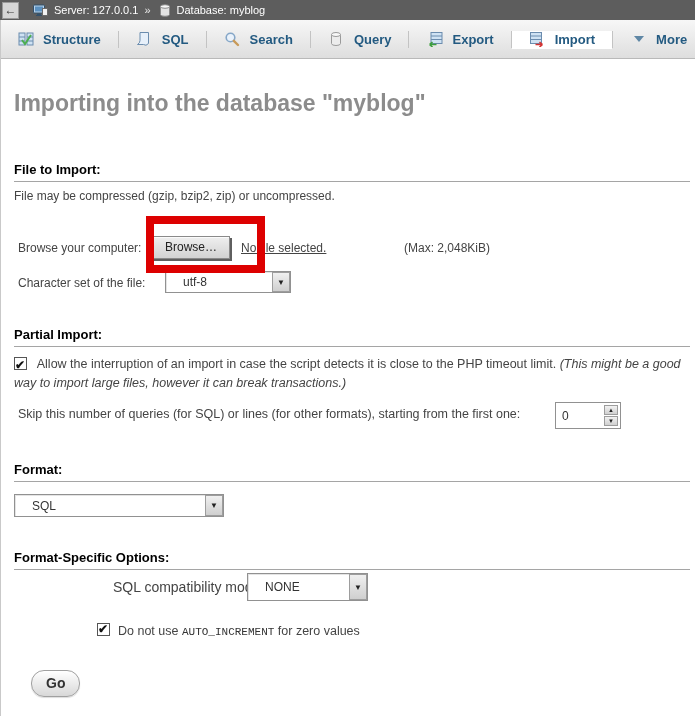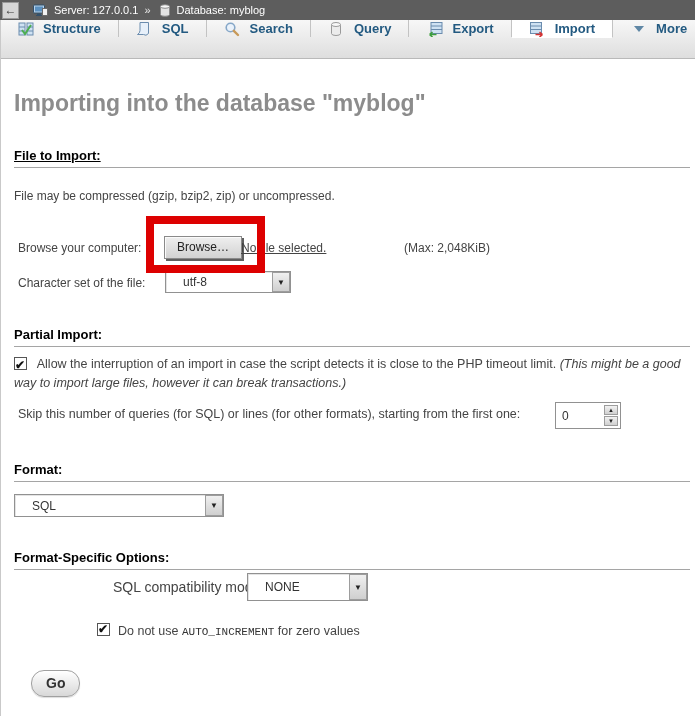--- a/index.html
+++ b/index.html
@@ -12,21 +12,21 @@
             color: #fff; font-size: 11px; padding-left: 2px; }
   .back-btn { width: 17px; height: 17px; background: #d6d6d6; border: 1px solid #9a9a9a;
               color: #333; font-size: 12px; line-height: 14px; text-align: center; cursor: pointer; }
   .crumb-icon { display: inline-flex; margin-left: 8px; }
   .crumb-icon.db { margin-left: 2px; }
   .crumb-sep { color: #e8e8e8; }
 
   
   .tabbar { position: absolute; left: 0; top: 20px; width: 695px; height: 39px;
             background: linear-gradient(#f7f7f7, #dedede); border-bottom: 1px solid #b9b9b9;
-            display: flex; align-items: flex-start; }
+            display: flex; align-items: center; }
   .tab { display: flex; align-items: center; gap: 9px; padding: 0 17px;
          border-right: 1px solid #c3c3c3; color: #235a81; font-weight: bold;
          font-size: 13px; cursor: pointer; }
   .tab.active { background: #fff; border-bottom: 1px solid #fff; margin-bottom: -1px; }
   .tab-icon { display: inline-flex; width: 17px; height: 17px; align-items: center; justify-content: center; }
 
   
   .content { position: absolute; left: 0; top: 59px; width: 695px; height: 657px; background: #fff; }
   .left-edge { position: absolute; left: 0; top: 20px; width: 1px; height: 696px; background: #c9c9c9; z-index: 5; }
 
@@ -172,25 +172,25 @@
       <span>More</span>
     </div>
   </div>
 
   <div class="left-edge"></div>
 
   <div class="content">
 
     <h1 class="page-title">Importing into the database "myblog"</h1>
 
-    <div class="section-head" style="top:89px;text-decoration:underline;">File to Import:</div>
+    <div class="section-head" style="top:103px;">File to Import:</div>
     <div class="txt" style="left:14px; top:130px;">File may be compressed (gzip, bzip2, zip) or uncompressed.</div>
 
     <div class="txt" style="left:18px; top:182px;">Browse your computer:</div>
-    <button class="btn-classic" style="left:164px; top:177px;">Browse…</button>
+    <button class="btn-classic" style="left:152px; top:177px;">Browse…</button>
     <div class="txt" style="left:241px; top:182px;text-decoration:underline;">No file selected.</div>
     <div class="txt" style="left:404px; top:182px;">(Max: 2,048KiB)</div>
 
     <div class="txt" style="left:18px; top:217px;">Character set of the file:</div>
     <div class="select" style="left:165px; top:212px; width:126px; height:22px;">
       <span>utf-8</span>
       <span class="arrow-btn">▼</span>
     </div>
 
     <div class="section-head" style="top:268px;">Partial Import:</div>

